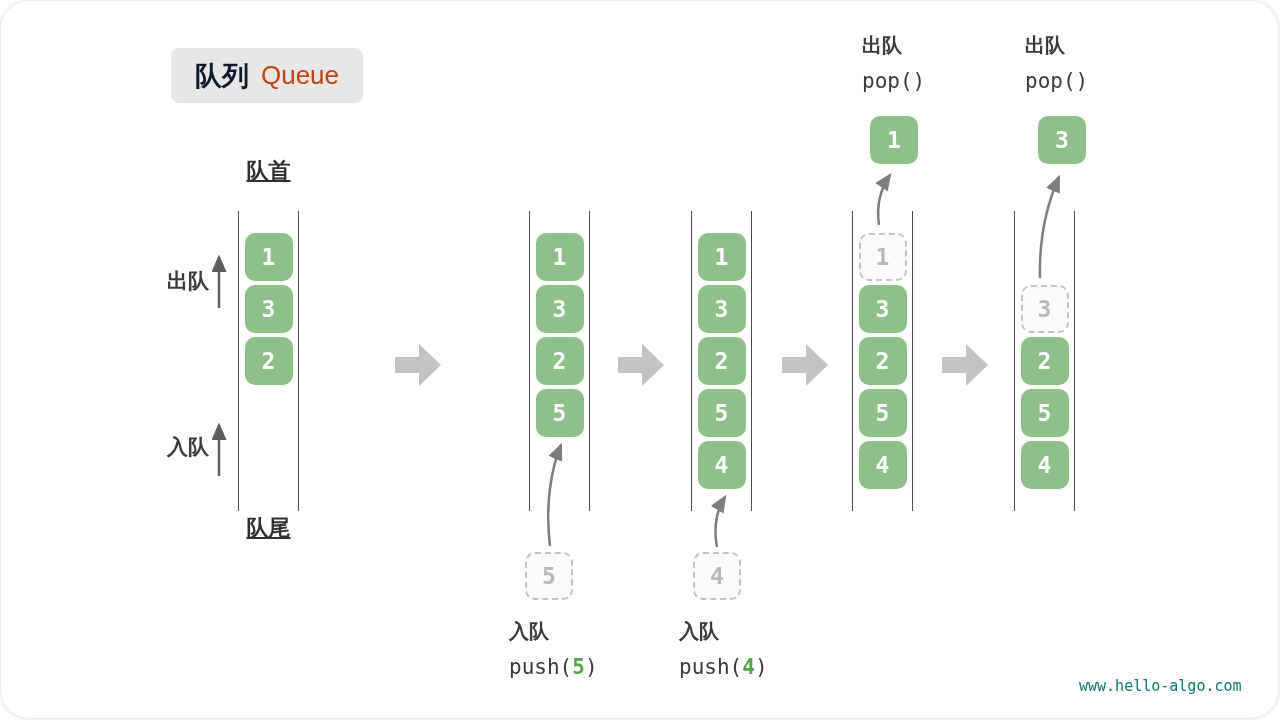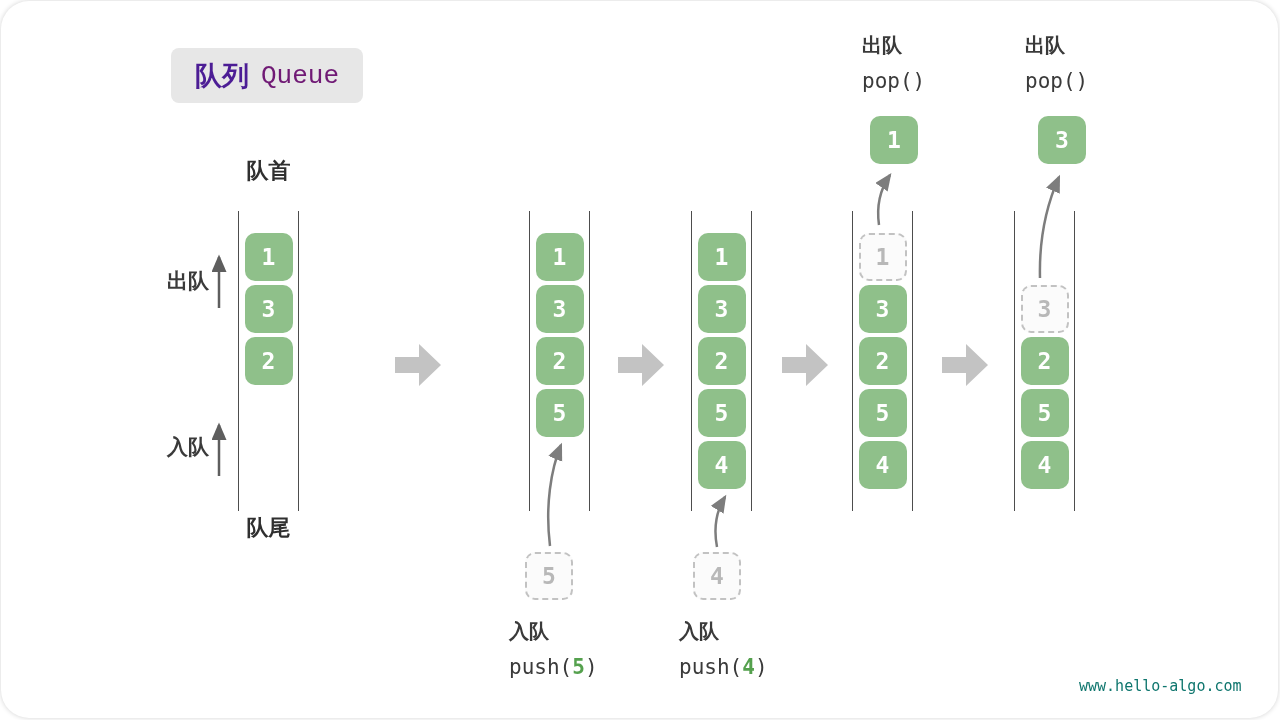--- a/index.html
+++ b/index.html
@@ -3,25 +3,25 @@
 <meta charset="utf-8">
 <style>
   html,body{margin:0;padding:0;background:#ffffff;width:1280px;height:720px;overflow:hidden;
             font-family:"Liberation Sans",sans-serif;}
   .canvas{position:absolute;left:1px;top:1px;width:1277px;height:717px;background:#ffffff;
           border-radius:28px;box-shadow:0 0 5px rgba(0,0,0,0.18);}
   .overlay{position:absolute;left:0;top:0;width:1280px;height:720px;pointer-events:none;}
 
   .title-badge{position:absolute;left:170px;top:47px;width:192px;height:55px;background:#e7e7e7;
                border-radius:8px;display:flex;align-items:center;justify-content:center;gap:12px;}
-  .title-zh{font-size:27px;font-weight:bold;color:#4c1d95;}
-  .title-en{font-size:26px;color:#701a75;font-family:Liberation Mono, monospace;}
+  .title-zh{font-size:27px;font-weight:bold;color:#0f172a;}
+  .title-en{font-size:26px;color:#c2410c;font-family:Liberation Sans, sans-serif;}
 
   .pos-label{position:absolute;left:237px;width:61px;text-align:center;font-size:22px;
-             font-weight:bold;color:#2f2f2f;}
+             font-weight:bold;color:#2f2f2f;text-decoration:underline;}
   .side-label{position:absolute;left:160px;width:48px;text-align:right;font-size:21px;
               font-weight:bold;color:#3a3a3a;}
 
   .qcol{position:absolute;top:210px;width:61px;height:300px;box-sizing:border-box;
         border-left:1.5px solid #4d4d4d;border-right:1.5px solid #4d4d4d;}
   .cell{position:absolute;left:50%;transform:translateX(-50%);width:48px;height:48px;
         box-sizing:border-box;border-radius:10px;display:flex;align-items:center;justify-content:center;
         font-family:"DejaVu Sans Mono",monospace;font-size:23px;font-weight:bold;}
   .cell.filled{background:#8fc08a;color:#ffffff;}
   .cell.ghost{background:#fbfbfb;border:2px dashed #c2c2c2;color:#b8b8b8;}

